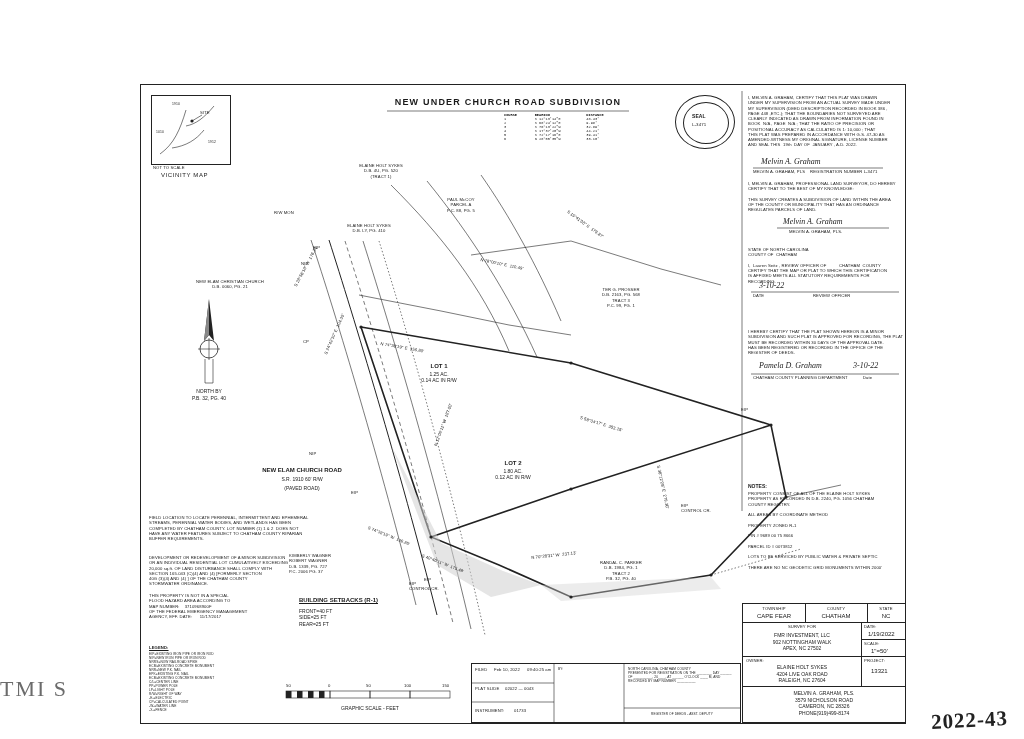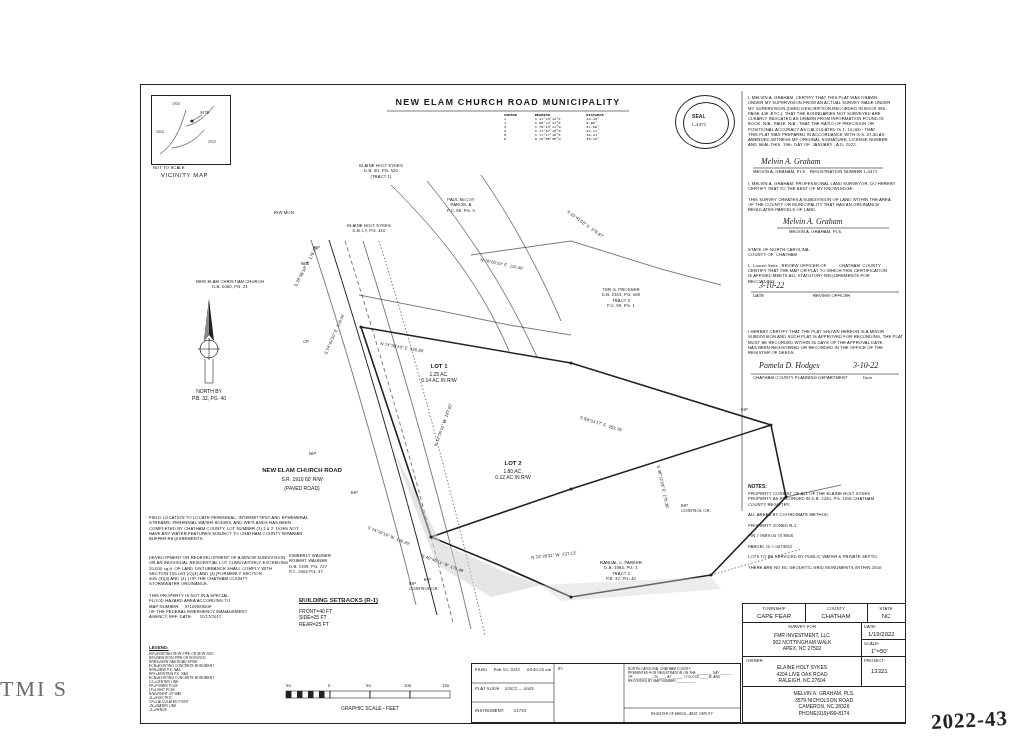--- a/index.html
+++ b/index.html
@@ -43,21 +43,21 @@
   .sig{font-family:"Liberation Serif", serif;font-style:italic;font-size:8px;color:#222;}
   .seal-circle{
     border:1.2px solid #222;border-radius:50%;
   }
 </style>
 </head>
 <body>
 
 <div class="plat">
 
-  <div class="abs title ctr" style="left:244px;top:12px;width:246px;">NEW ELAM CHURCH ROAD MUNICIPALITY</div>
+  <div class="abs title ctr" style="left:244px;top:12px;width:246px;">NEW UNDER CHURCH ROAD SUBDIVISION</div>
   <svg class="abs" style="left:244px;top:24px;width:246px;height:4px;">
     <line class="line thin" x1="2" y1="2" x2="244" y2="2"></line>
   </svg>
 
   <div class="abs box" style="left:10px;top:10px;width:78px;height:68px;">
     <svg class="abs" style="left:0;top:0;width:78px;height:68px;">
       <path class="line thin" d="M8 58 C 22 48, 28 34, 34 14"></path>
       <path class="line thin" d="M34 30 C 44 28, 52 22, 62 10"></path>
       <path class="line thin" d="M20 52 C 34 50, 44 44, 52 34"></path>
       <circle cx="40" cy="25" r="1.6" fill="#222"></circle>
@@ -165,21 +165,21 @@
     <line class="line thin" x1="0" y1="1" x2="148" y2="1"></line>
   </svg>
   <div class="abs t" style="left:612px;top:208px;">DATE</div>
   <div class="abs t" style="left:672px;top:208px;">REVIEW OFFICER</div>
 
   <div class="abs t" style="left:607px;top:244px;width:155px;">I HEREBY CERTIFY THAT THE PLAT SHOWN HEREON IS A MINOR
 SUBDIVISION AND SUCH PLAT IS APPROVED FOR RECORDING, THE PLAT
 MUST BE RECORDED WITHIN 30 DAYS OF THE APPROVAL DATE.
 HAS BEEN REGISTERED OR RECORDED IN THE OFFICE OF THE
 REGISTER OF DEEDS.</div>
-  <div class="abs sig" style="left:618px;top:276px;">Pamela D. Hodges</div>
+  <div class="abs sig" style="left:618px;top:276px;">Pamela D. Graham</div>
   <div class="abs sig" style="left:712px;top:276px;">3-10-22</div>
   <svg class="abs" style="left:610px;top:288px;width:148px;height:2px;">
     <line class="line thin" x1="0" y1="1" x2="148" y2="1"></line>
   </svg>
   <div class="abs t" style="left:612px;top:290px;">CHATHAM COUNTY PLANNING DEPARTMENT</div>
   <div class="abs t" style="left:722px;top:290px;">Date</div>
 
   <div class="abs t5 bold" style="left:607px;top:398px;">NOTES:</div>
   <div class="abs t" style="left:607px;top:406px;width:155px;">PROPERTY CONSIST OF ALL OF THE ELAINE HOLT SYKES
 PROPERTY AS RECORDED IN D.B. 2240, PG. 1056 CHATHAM

